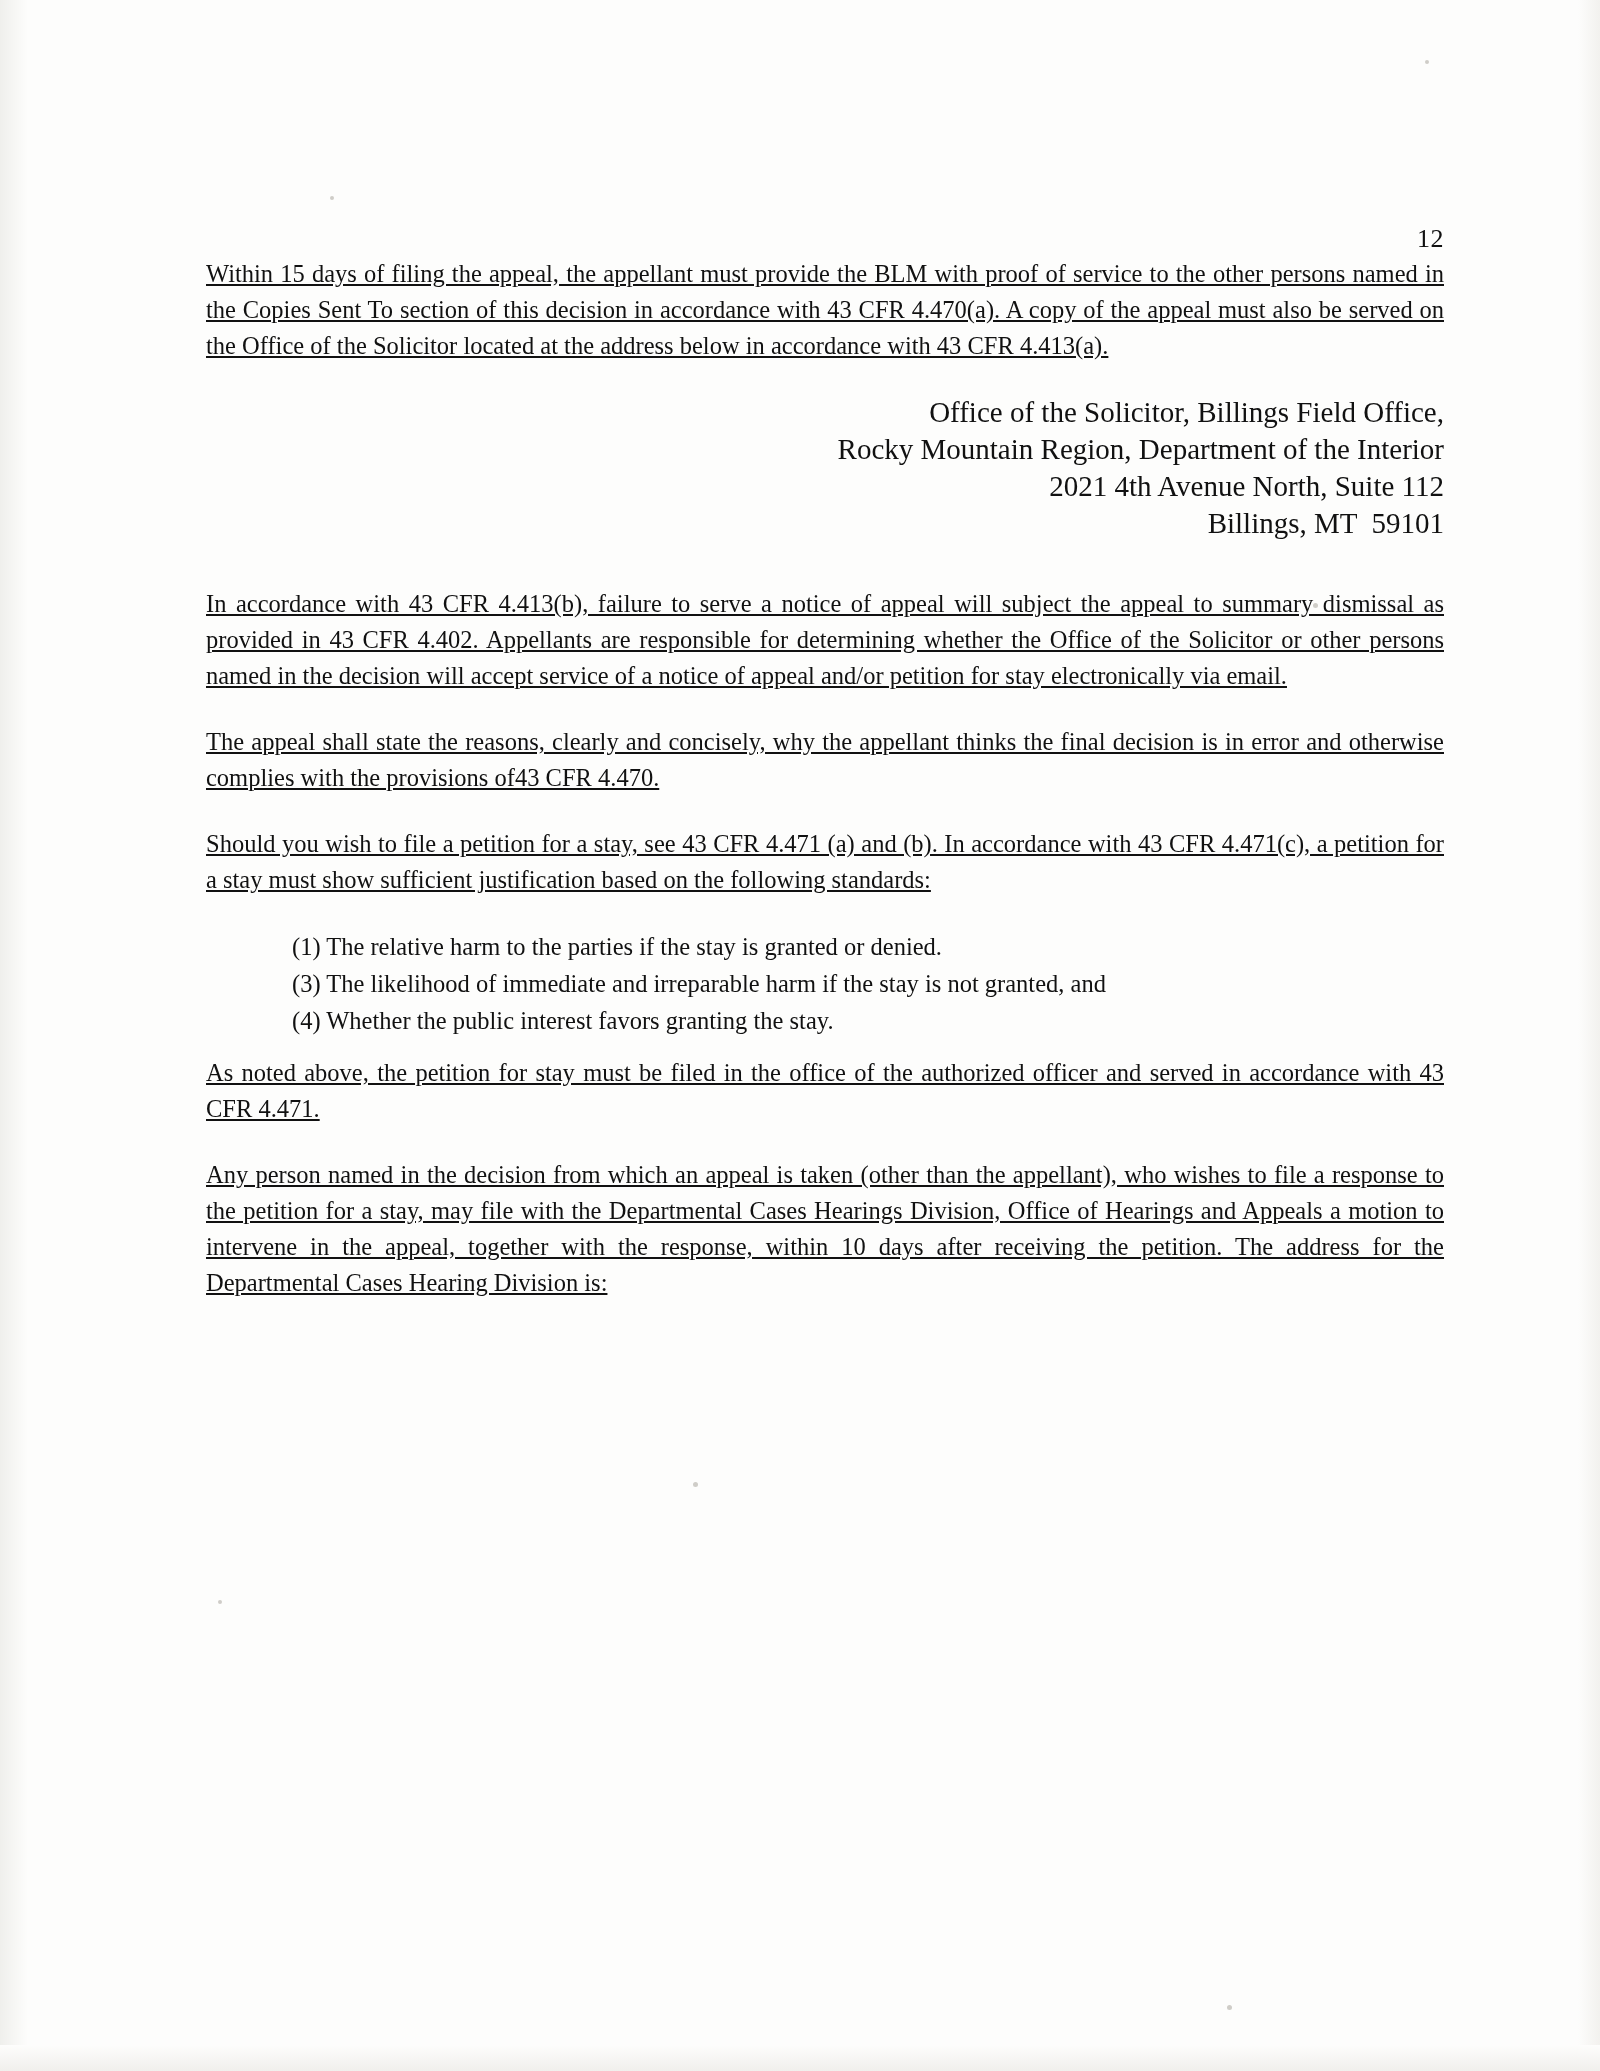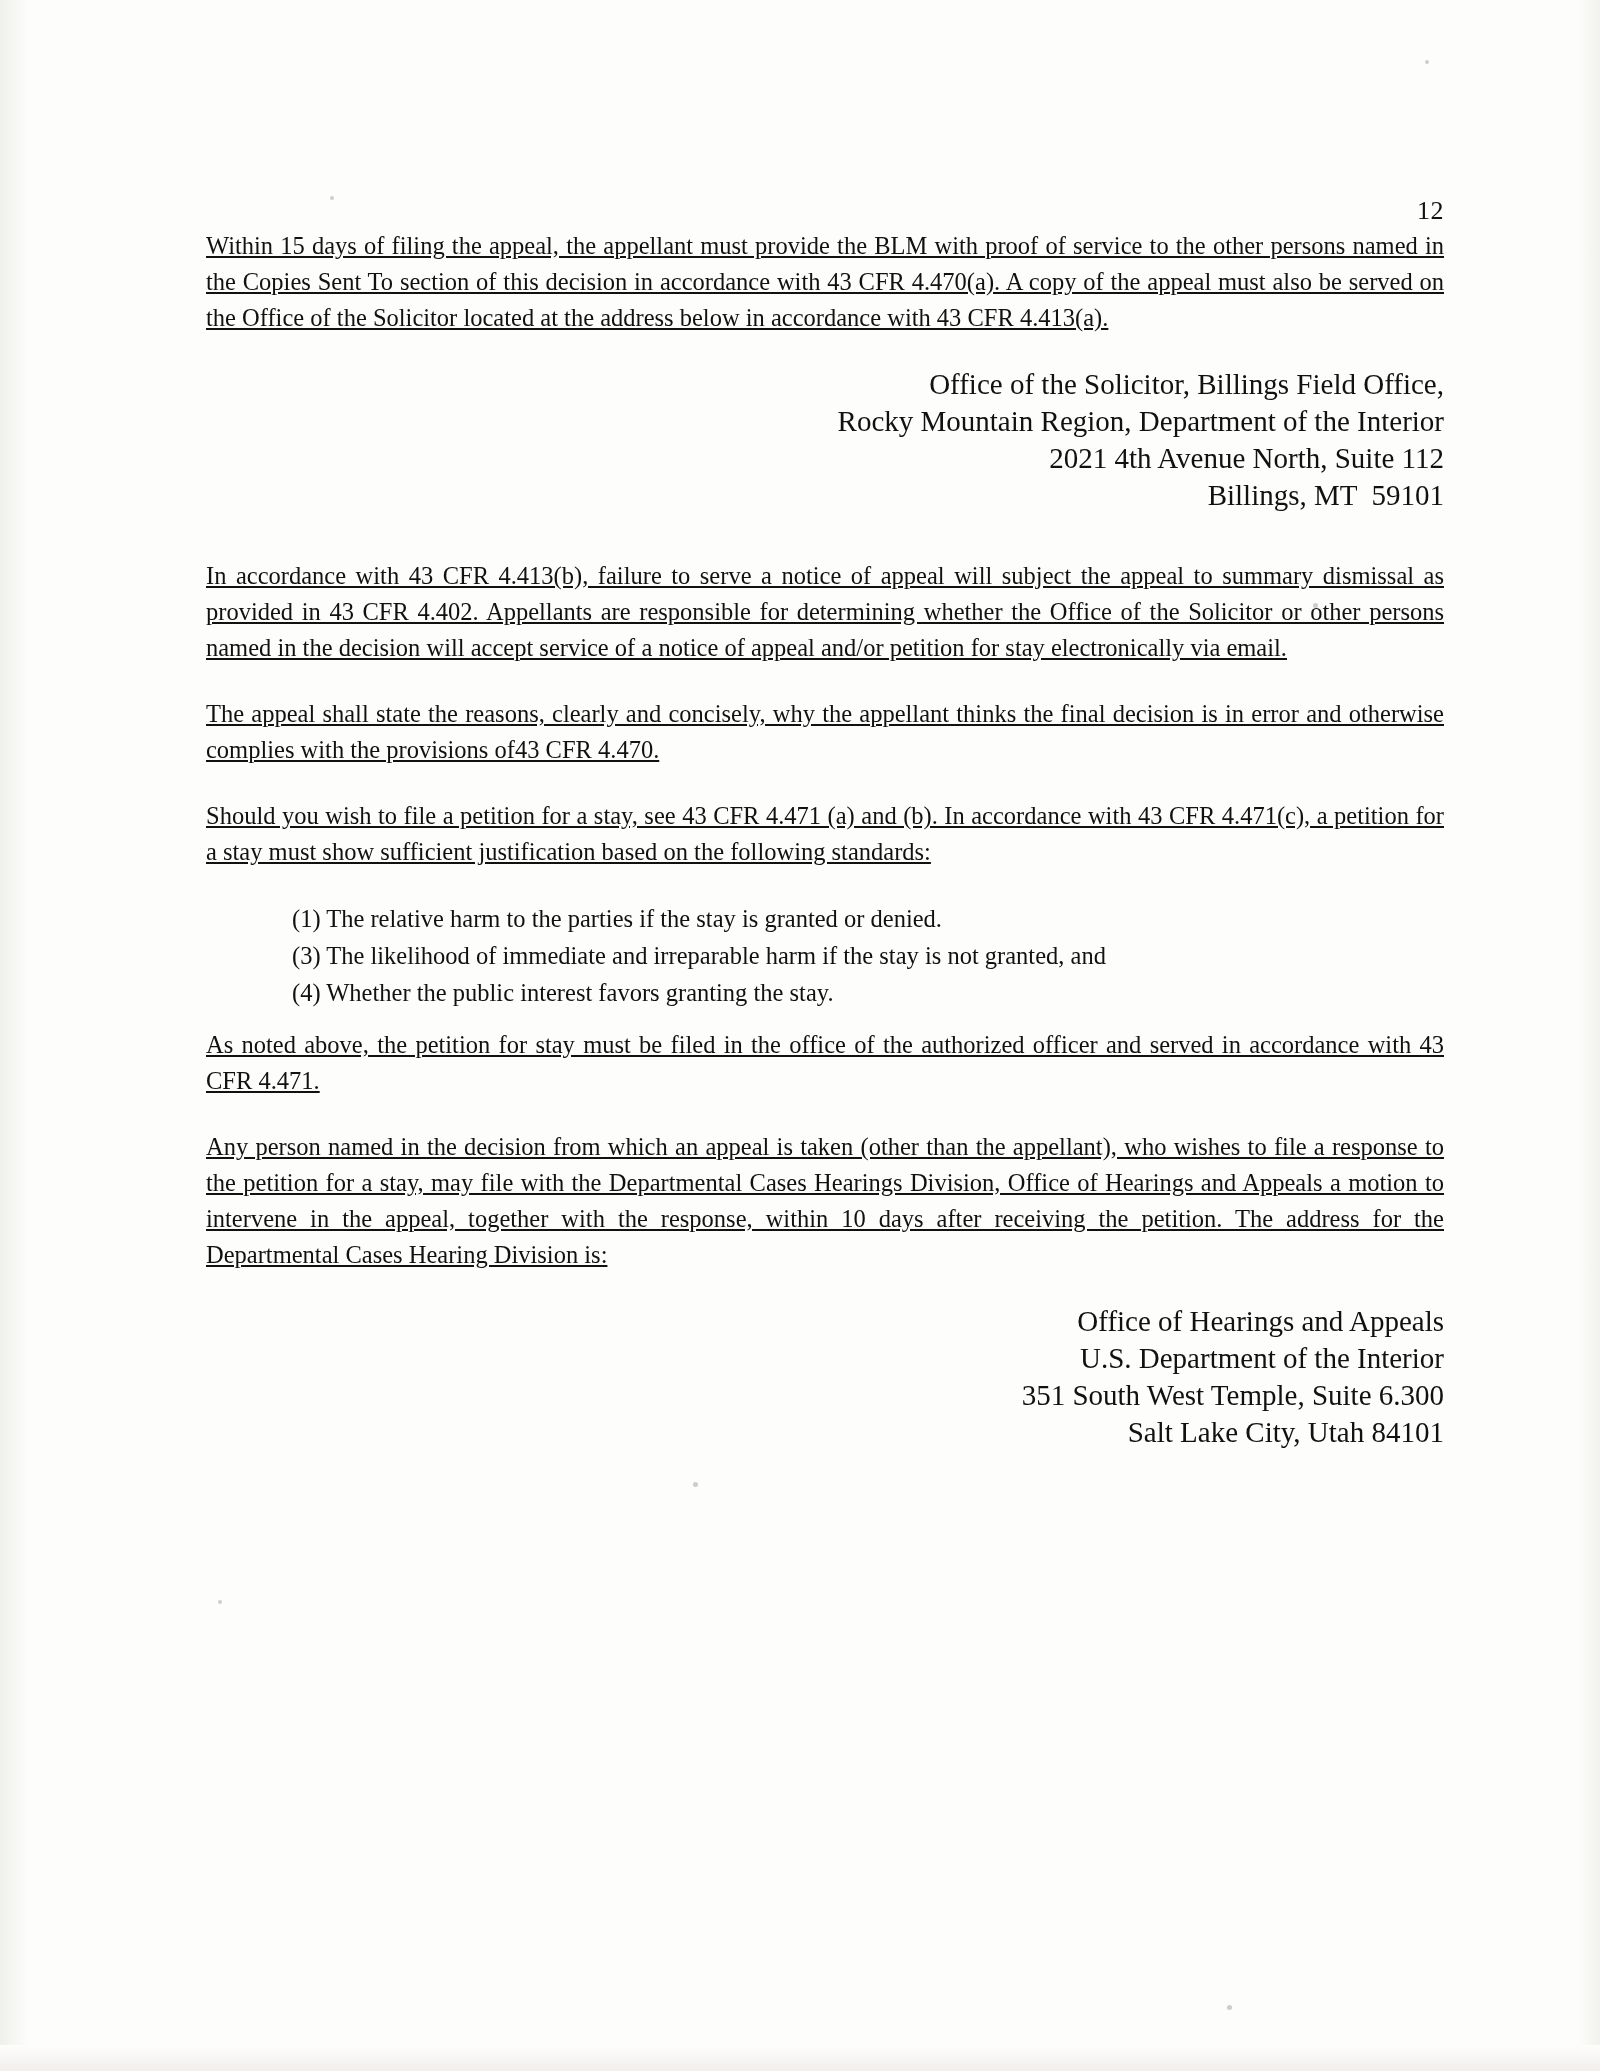--- a/index.html
+++ b/index.html
@@ -40,21 +40,21 @@
   .scan-edge-bottom {
     position: absolute;
     left: 0; bottom: 0;
     width: 1600px; height: 26px;
     background: linear-gradient(to top, #f0efec, #fdfdfc);
     pointer-events: none;
   }
   .content {
     position: absolute;
     left: 206px;
-    top: 228px;
+    top: 256px;
     width: 1238px;
   }
   .page-number {
     position: absolute;
     right: 0;
     top: -32px;
     font-size: 26px;
     letter-spacing: 0.5px;
   }
   p.para {
@@ -132,21 +132,15 @@
     <div class="list">
       <div class="item">(1) The relative harm to the parties if the stay is granted or denied.</div>
       <div class="item">(3) The likelihood of immediate and irreparable harm if the stay is not granted, and</div>
       <div class="item">(4) Whether the public interest favors granting the stay.</div>
     </div>
 
     <p class="para">As noted above, the petition for stay must be filed in the office of the authorized officer and served in accordance with 43 CFR 4.471.</p>
 
     <p class="para">Any person named in the decision from which an appeal is taken (other than the appellant), who wishes to file a response to the petition for a stay, may file with the Departmental Cases Hearings Division, Office of Hearings and Appeals a motion to intervene in the appeal, together with the response, within 10 days after receiving the petition. The address for the Departmental Cases Hearing Division is:</p>
 
-    <div class="block-address">
-      <div>Office of Hearings and Appeals</div>
-      <div>U.S. Department of the Interior</div>
-      <div>351 South West Temple, Suite 6.300</div>
-      <div>Salt Lake City, Utah 84101</div>
-    </div>
 
   </div>
 </div>
 
 </body></html>

